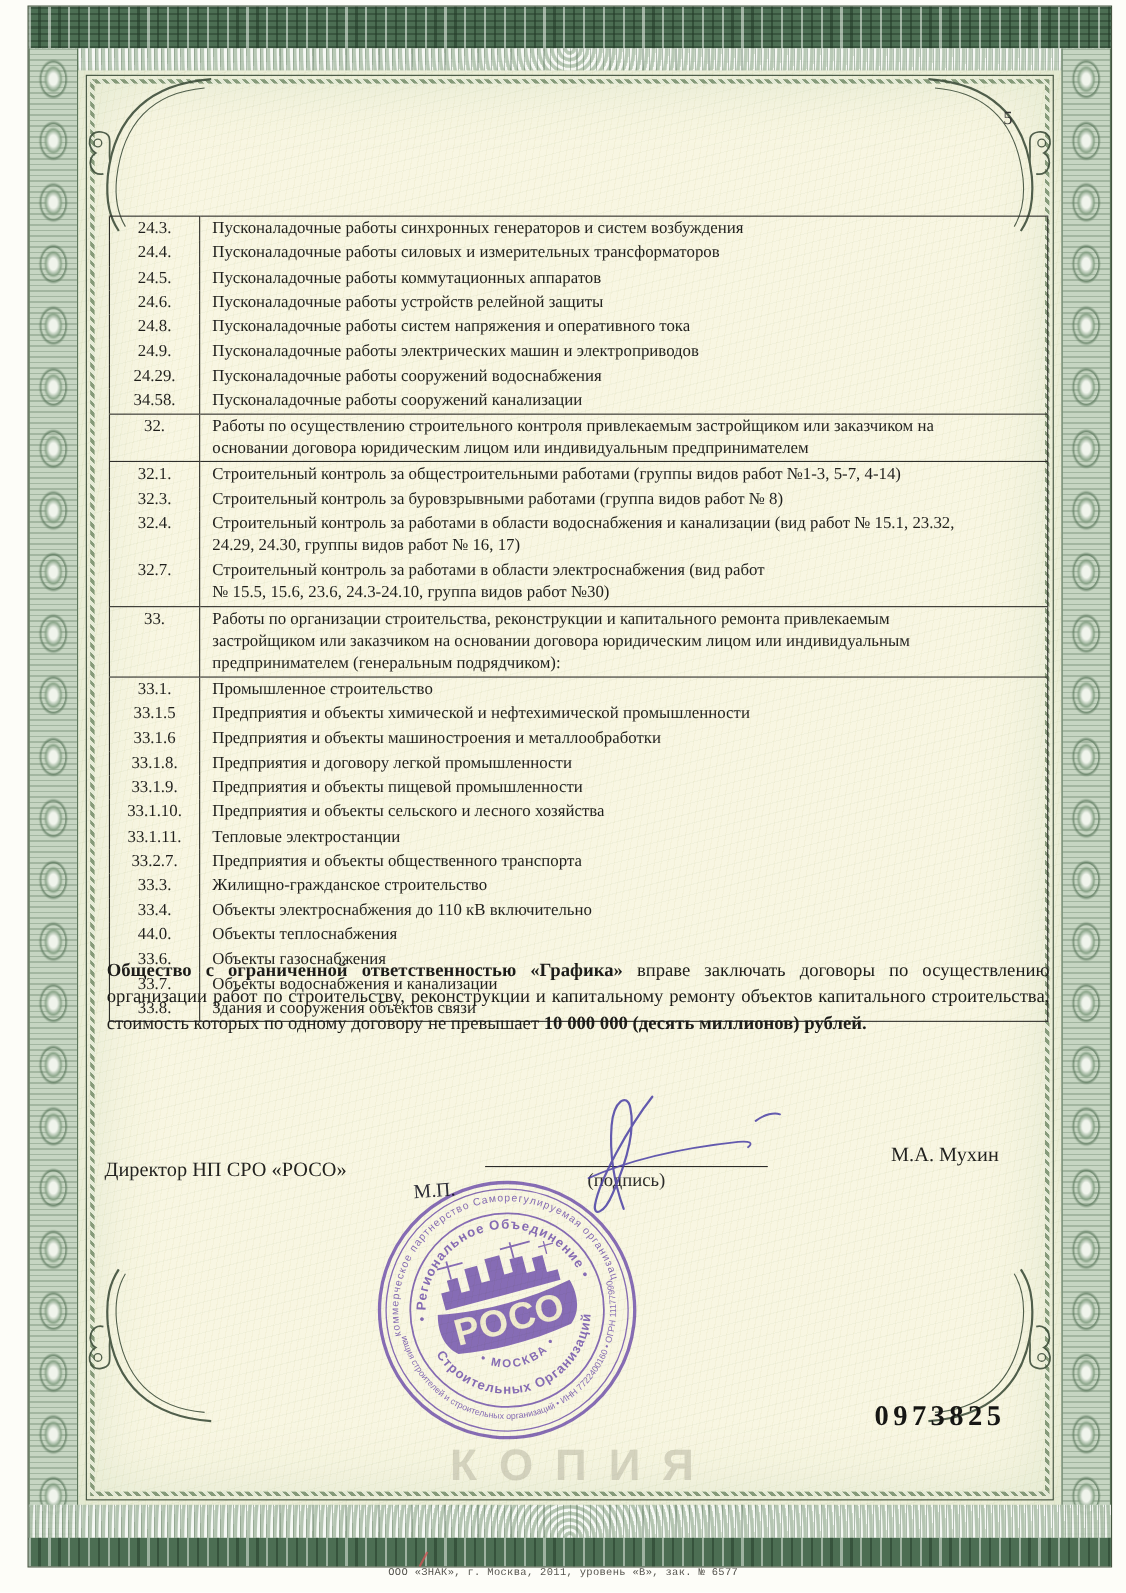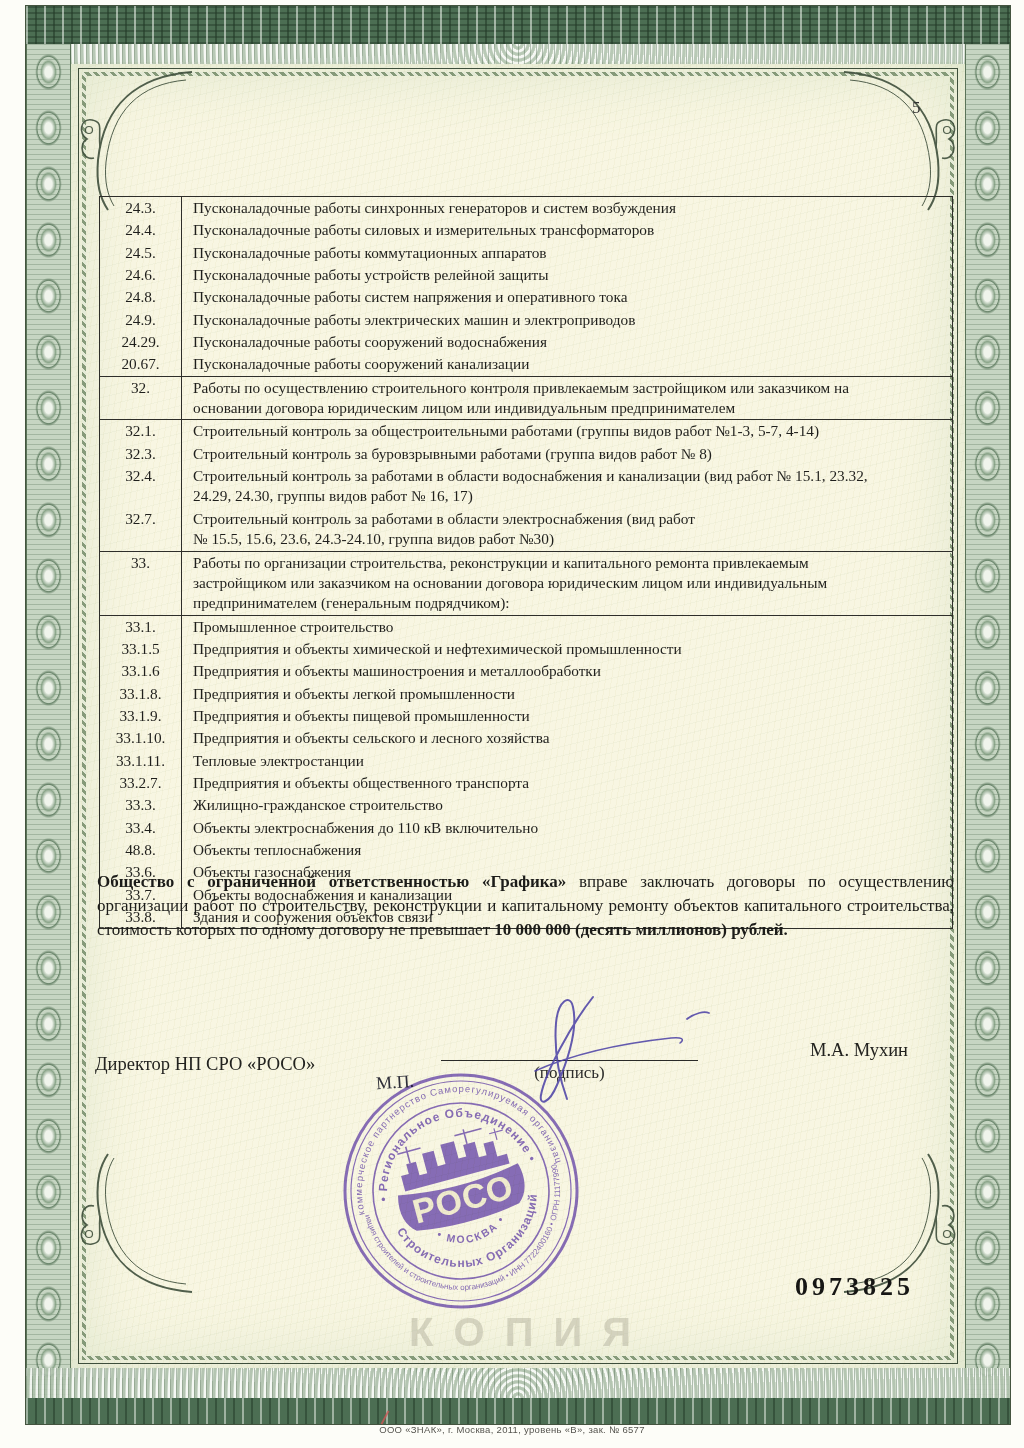--- a/index.html
+++ b/index.html
@@ -102,21 +102,21 @@
   .sig-caption{position:absolute;left:441px;top:1063px;width:257px;text-align:center;font-size:17px;color:#2c2c2a;}
   .seal-mark{position:absolute;left:376px;top:1072px;font-size:18px;transform:rotate(-4deg);color:#2e2e38;}
   .signature-ink{position:absolute;left:425px;top:985px;width:300px;height:140px;}
   .stamp{position:absolute;left:336px;top:1066px;width:250px;height:250px;mix-blend-mode:multiply;opacity:.88;}
   .serial{position:absolute;left:795px;top:1272px;font-size:26px;font-weight:bold;letter-spacing:4px;color:#161614;}
   .watermark{
     position:absolute;left:290px;top:1310px;width:480px;text-align:center;
     font-size:40px;font-weight:bold;letter-spacing:20px;
     color:rgba(168,164,146,.42);font-family:Liberation Sans, sans-serif;
   }
-  .print-line{position:absolute;left:0;top:1424px;width:1024px;text-align:center;font-size:9.5px;color:#56554f;font-family:Liberation Sans, sans-serif;letter-spacing:.3px;}
+  .print-line{position:absolute;left:0;top:1424px;width:1024px;text-align:center;font-size:9.5px;color:#56554f;font-family:Liberation Mono, monospace;letter-spacing:.3px;}
   .red-slash{position:absolute;left:384px;top:1410px;width:2px;height:15px;background:#cc5555;transform:rotate(28deg);opacity:.8;}
 </style>
 </head>
 <body>
 
 <div class="page">
 
   <div class="paper"></div>
   <div class="band band-top-dark"></div>
   <div class="band band-top-teeth"></div>
@@ -189,21 +189,21 @@
           </tr>
           <tr>
             <td class="code">24.9.</td>
             <td class="desc">Пусконаладочные работы электрических машин и электроприводов</td>
           </tr>
           <tr>
             <td class="code">24.29.</td>
             <td class="desc">Пусконаладочные работы сооружений водоснабжения</td>
           </tr>
           <tr>
-            <td class="code">20.67.</td>
+            <td class="code">34.58.</td>
             <td class="desc">Пусконаладочные работы сооружений канализации</td>
           </tr>
         </tbody>
         <tbody>
           <tr>
             <td class="code">32.</td>
             <td class="desc">Работы по осуществлению строительного контроля привлекаемым застройщиком или заказчиком на
 основании договора юридическим лицом или индивидуальным предпринимателем</td>
           </tr>
         </tbody>
@@ -243,21 +243,21 @@
           <tr>
             <td class="code">33.1.5</td>
             <td class="desc">Предприятия и объекты химической и нефтехимической промышленности</td>
           </tr>
           <tr>
             <td class="code">33.1.6</td>
             <td class="desc">Предприятия и объекты машиностроения и металлообработки</td>
           </tr>
           <tr>
             <td class="code">33.1.8.</td>
-            <td class="desc">Предприятия и объекты легкой промышленности</td>
+            <td class="desc">Предприятия и договору легкой промышленности</td>
           </tr>
           <tr>
             <td class="code">33.1.9.</td>
             <td class="desc">Предприятия и объекты пищевой промышленности</td>
           </tr>
           <tr>
             <td class="code">33.1.10.</td>
             <td class="desc">Предприятия и объекты сельского и лесного хозяйства</td>
           </tr>
           <tr>
@@ -270,21 +270,21 @@
           </tr>
           <tr>
             <td class="code">33.3.</td>
             <td class="desc">Жилищно-гражданское строительство</td>
           </tr>
           <tr>
             <td class="code">33.4.</td>
             <td class="desc">Объекты электроснабжения до 110 кВ включительно</td>
           </tr>
           <tr>
-            <td class="code">48.8.</td>
+            <td class="code">44.0.</td>
             <td class="desc">Объекты теплоснабжения</td>
           </tr>
           <tr>
             <td class="code">33.6.</td>
             <td class="desc">Объекты газоснабжения</td>
           </tr>
           <tr>
             <td class="code">33.7.</td>
             <td class="desc">Объекты водоснабжения и канализации</td>
           </tr>

